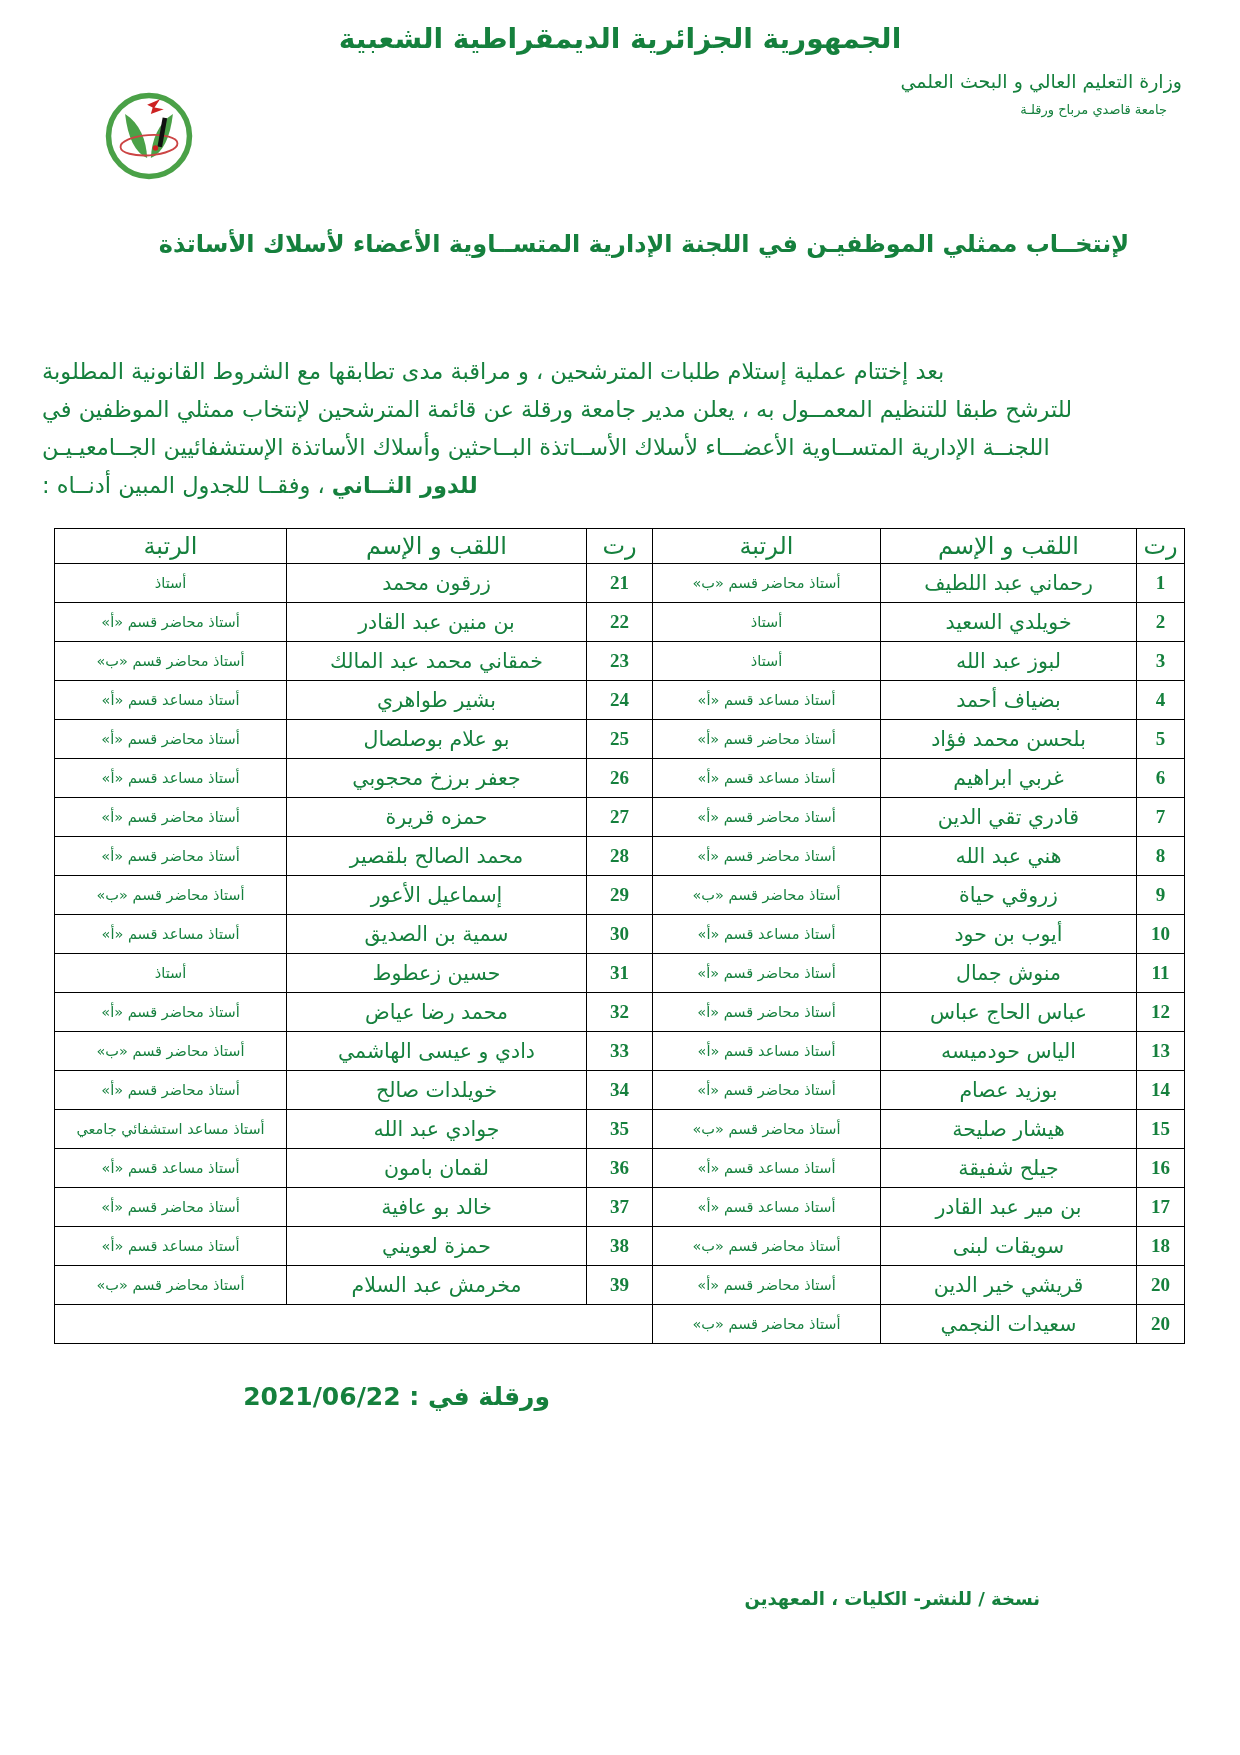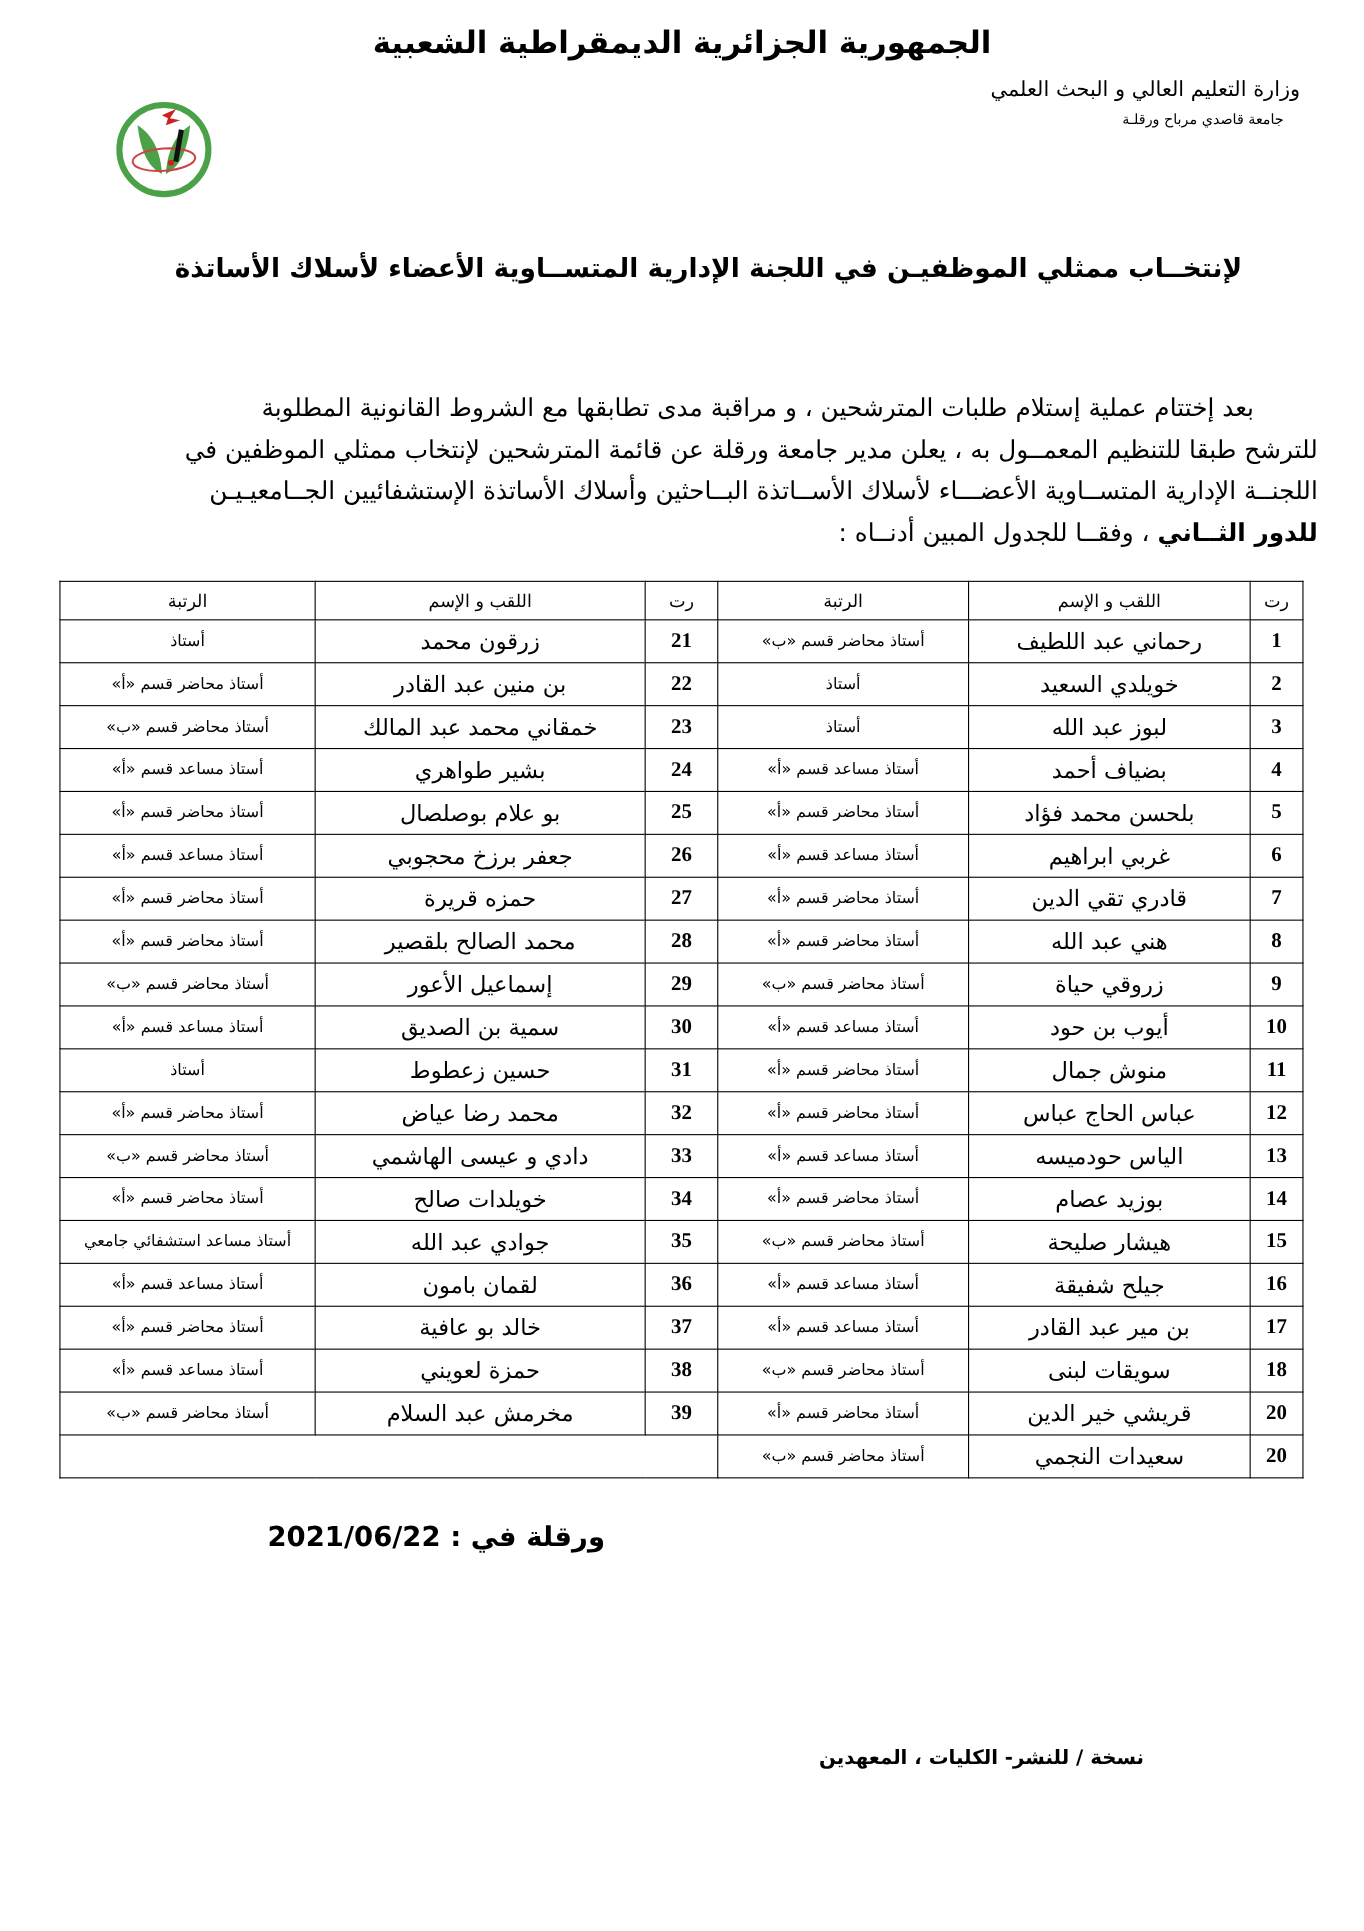--- a/index.html
+++ b/index.html
@@ -2,36 +2,36 @@
 <html lang="ar" dir="rtl"><head>
 <meta charset="utf-8">
 <style>
   html,body{margin:0;padding:0;background:#888;}
   .page{
     position:relative;
     width:1240px;height:1755px;
     margin:0 auto;
     background:#ffffff;
     font-family:"DejaVu Sans",sans-serif;
-    color:#000000;
+    color:#15803d;
     direction:rtl;
     overflow:hidden;
   }
   .abs{position:absolute;}
 
   .header-republic{top:22px;right:0;left:0;font-size:28px;font-weight:bold;text-align:center;}
   .header-ministry{top:70px;right:58px;font-size:19px;}
   .header-university{top:102px;right:73px;font-size:13px;}
   .logo-wrap{top:90px;left:103px;width:92px;height:92px;}
 
   .title-main{top:178px;right:0;left:0;font-size:33px;font-weight:bold;text-align:center;letter-spacing:1px;}
   .title-sub1{top:230px;right:0;left:0;font-size:24px;font-weight:bold;text-align:center;padding-left:48px;}
   .title-sub2{top:268px;right:0;left:0;font-size:24px;font-weight:bold;text-align:center;}
 
-  .intro{top:352px;right:42px;left:42px;font-size:22.5px;line-height:38px;text-align:right;}
+  .intro{top:352px;right:42px;left:42px;font-size:22.5px;line-height:38px;text-align:left;}
   .intro .line1{padding-right:58px;}
   .intro .bold{font-weight:bold;}
 
   table.cands{
     position:absolute;top:528px;right:55px;
     width:1130px;
     border-collapse:collapse;
     table-layout:fixed;
     direction:rtl;
   }
@@ -42,21 +42,21 @@
   table.cands col.c-name-l{width:300px;}
   table.cands col.c-rank-l{width:232px;}
   table.cands th,table.cands td{
     border:1.5px solid #000;
     padding:0 4px;
     overflow:hidden;
     white-space:nowrap;
     text-align:center;
     vertical-align:middle;
   }
-  table.cands th{font-size:16px;font-weight:normal;height:34px;}
+  table.cands th{font-size:24px;font-weight:normal;height:34px;}
   table.cands td{height:38px;}
   td.num-cell{font-family:"Liberation Serif","DejaVu Serif",serif;font-weight:bold;font-size:19px;}
   td.name-cell{font-size:20.5px;}
   td.rank-cell{font-size:14.5px;}
 
   .date-line{top:1382px;right:690px;width:420px;text-align:right;font-size:25px;font-weight:bold;}
   .copy-line{top:1588px;right:200px;font-size:18px;font-weight:bold;}
 </style>
 </head>
 <body>

